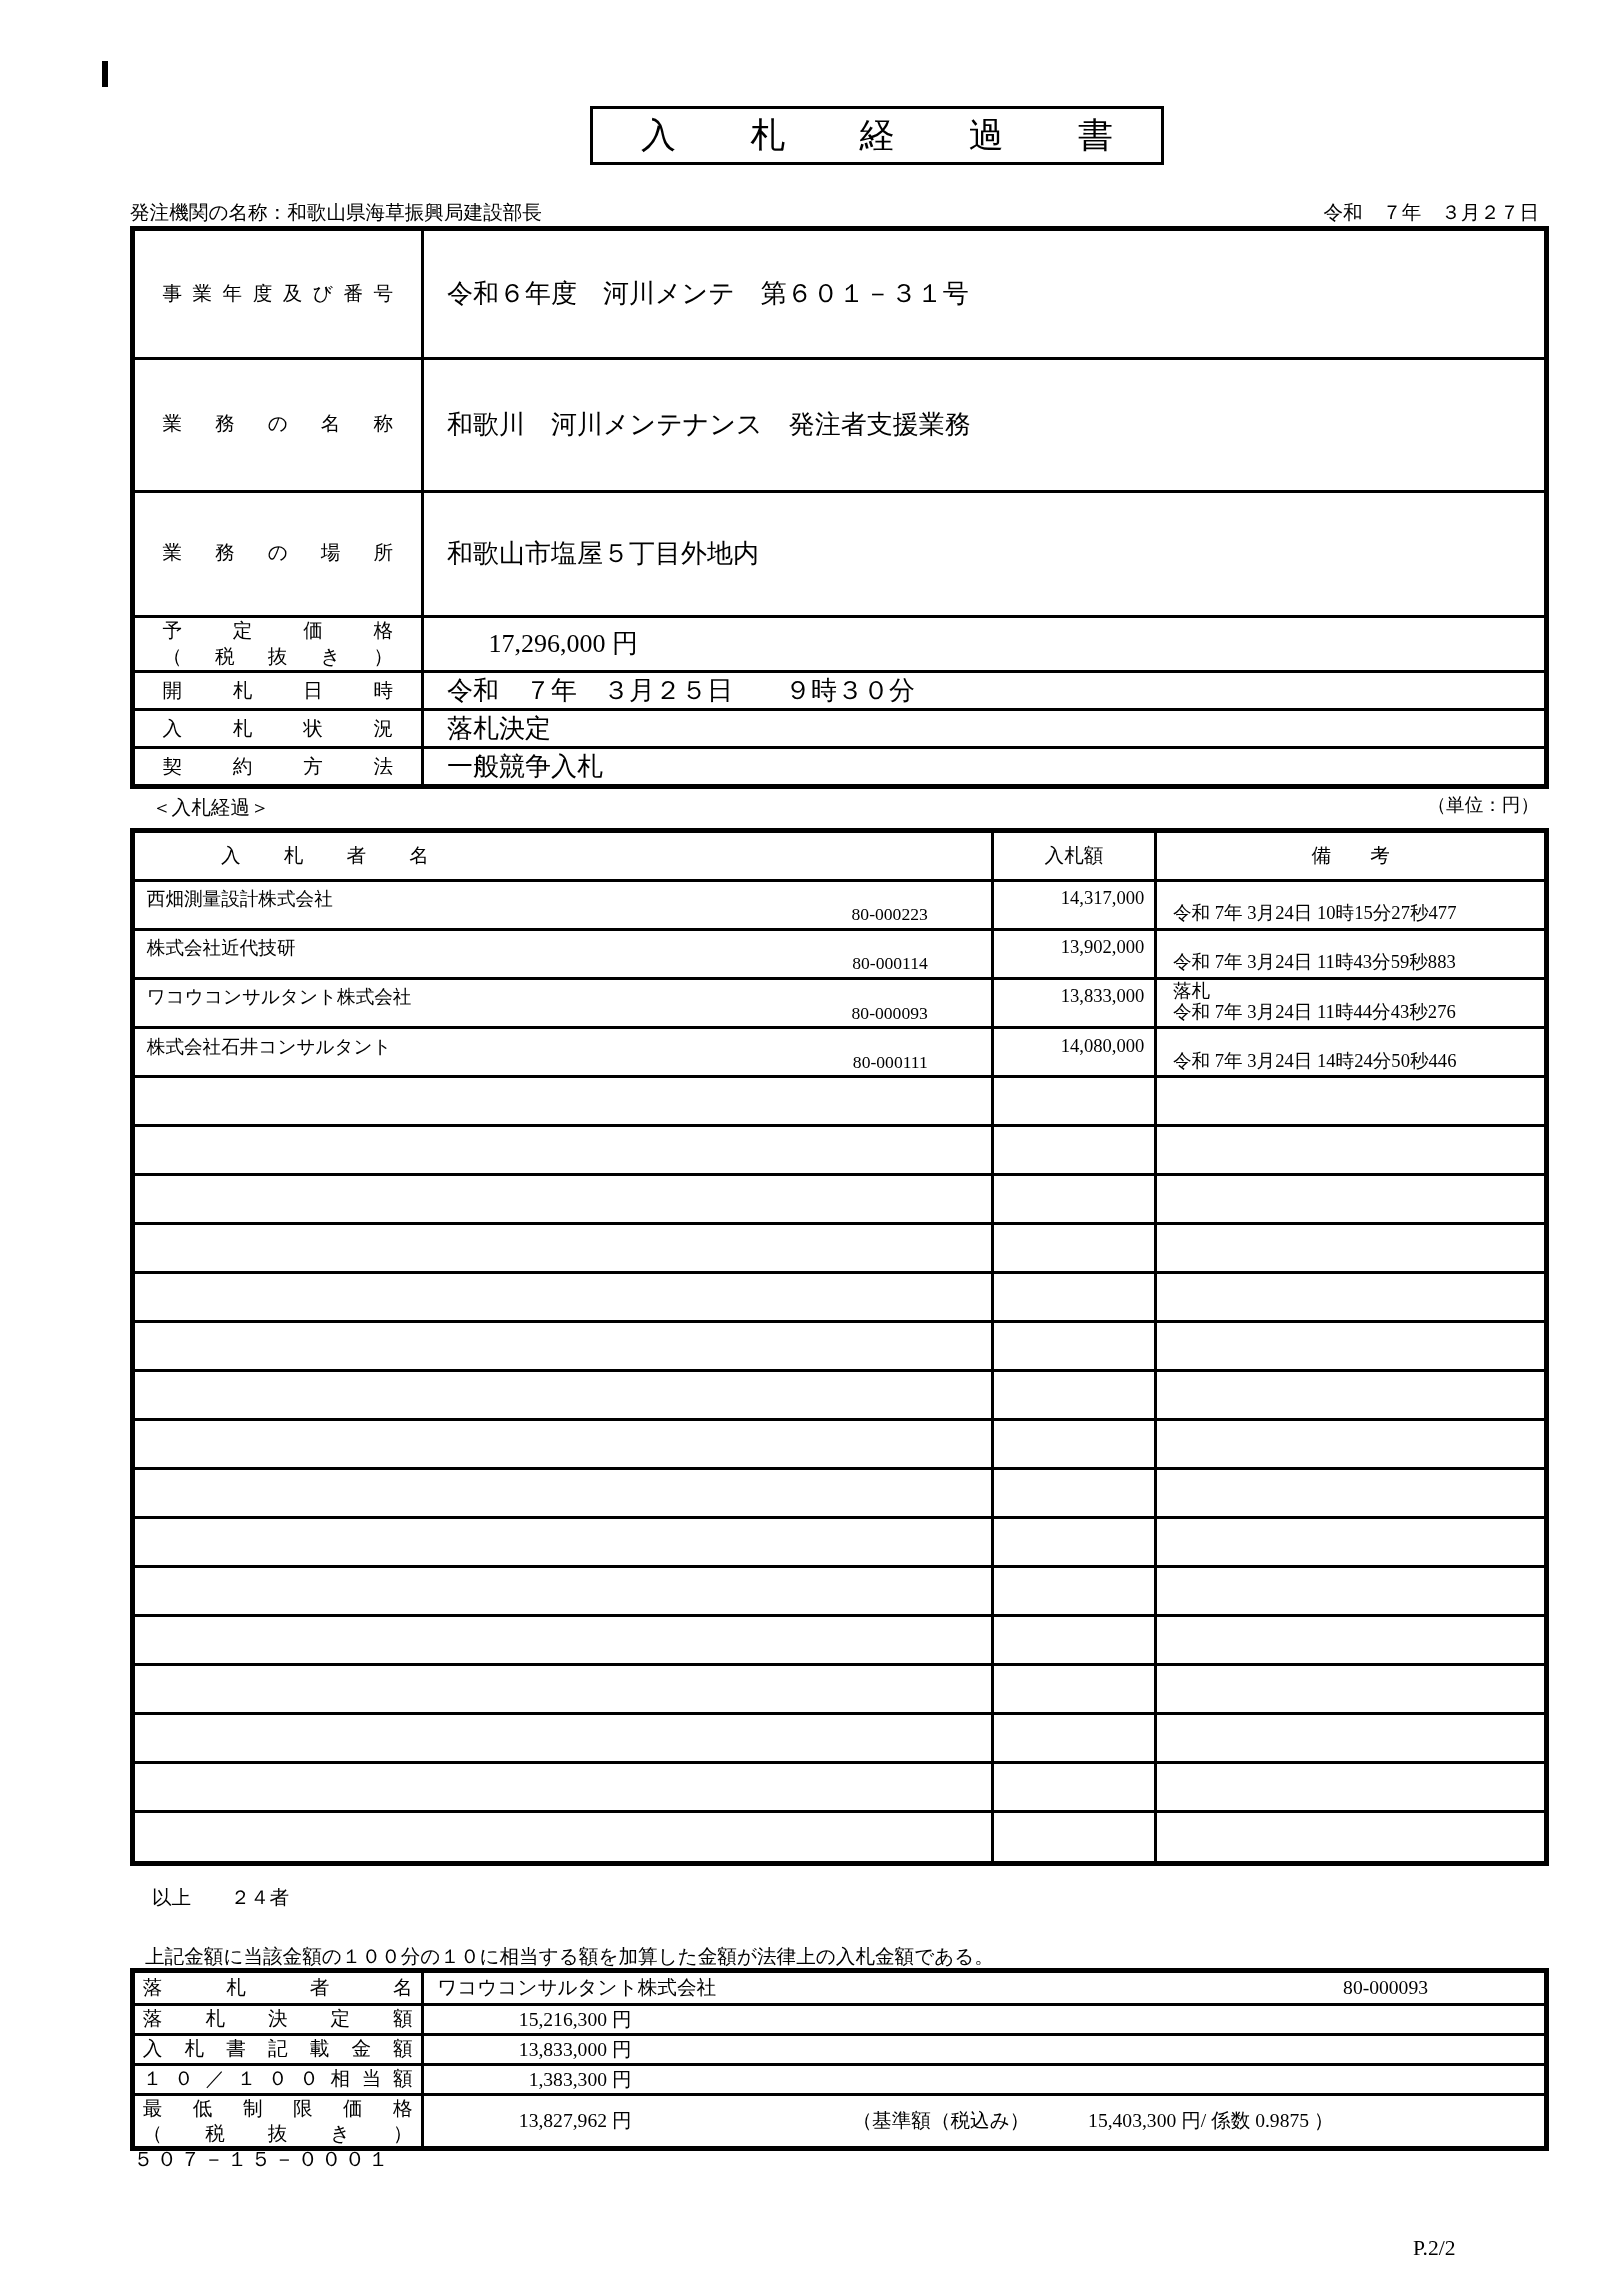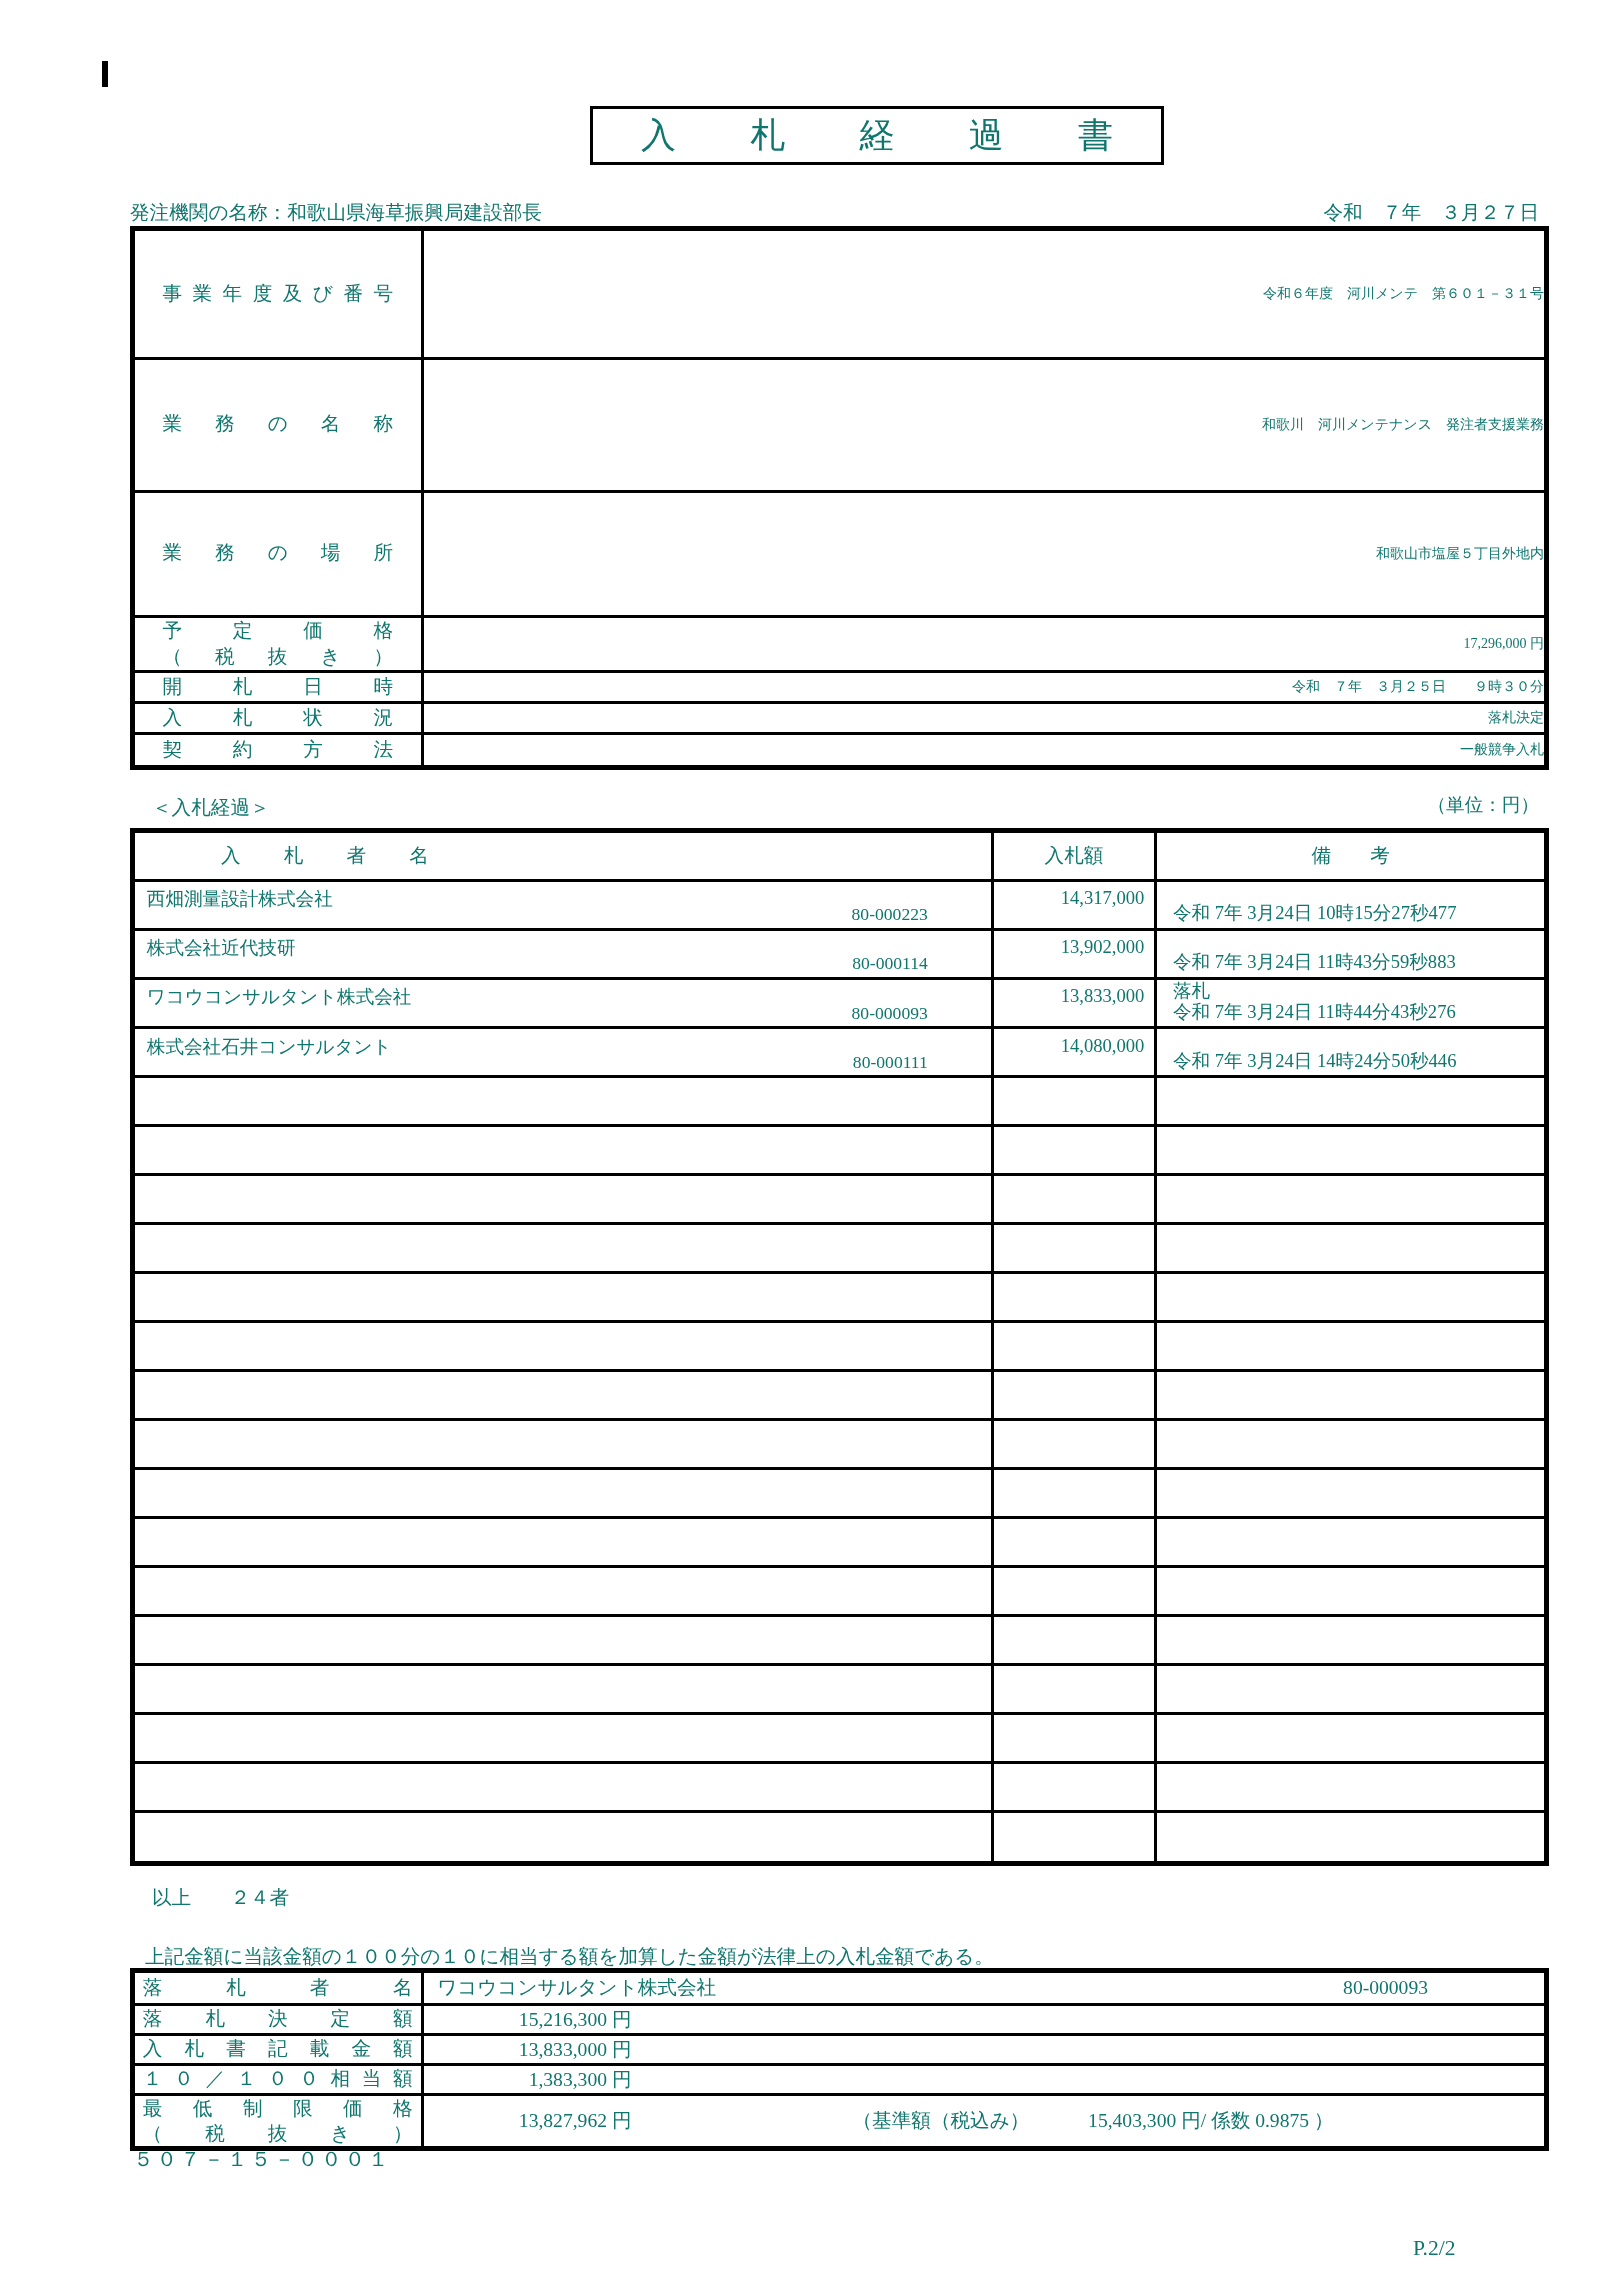--- a/index.html
+++ b/index.html
@@ -1,37 +1,37 @@
 <!DOCTYPE html>
 <html><head>
 <meta charset="utf-8">
 <style>
   html,body{margin:0;padding:0;background:#ffffff;}
-  .page{position:relative;width:1621px;height:2292px;background:#fff;color:#0f766e;
+  .page{position:relative;width:1621px;height:2292px;background:#fff;color:#000000;
         font-family:"Liberation Serif","DejaVu Serif",serif;overflow:hidden;}
   
   .title-box{position:absolute;left:590px;top:106px;width:574px;height:59px;
              border:3.9px solid #000;box-sizing:border-box;display:flex;align-items:center;justify-content:center;}
   .title-box span{font-size:35px;letter-spacing:19.6px;padding-left:19.6px;white-space:nowrap;}
   .agency{position:absolute;left:130px;top:199px;font-size:19.6px;white-space:nowrap;}
   .date{position:absolute;right:82px;top:199px;font-size:19.6px;white-space:nowrap;}
   .artifact{position:absolute;left:102px;top:61px;width:5.9px;height:25.5px;background:#000;}
 
   
   .tbl-wrap{position:absolute;left:130px;width:1419px;border:5.9px solid #000;box-sizing:border-box;background:#fff;}
   .tbl-wrap table{width:100%;border-collapse:collapse;table-layout:fixed;}
   .tbl-wrap td,.tbl-wrap th{box-sizing:border-box;font-weight:400;padding:0;overflow:hidden;}
 
   
   .summary{top:226px;}
   .summary td{border:0;}
   .summary tr:not(:last-child) td{border-bottom:3.9px solid #000;}
   .summary td.lab{border-right:3.9px solid #000;vertical-align:middle;}
   .jlabel{display:block;text-align:justify;text-align-last:justify;padding:0 27.4px;font-size:19.6px;line-height:1.35;}
-  .summary td.val{vertical-align:middle;padding-left:23.5px;font-size:14px;text-align:right;}
+  .summary td.val{vertical-align:middle;padding-left:23.5px;font-size:26px;}
   .summary td.val.indent{padding-left:65px;margin-left:34px;}
   .r1 td{height:127px;} .r2 td{height:133px;} .r3 td{height:125px;}
   .r4 td{height:55px;} .rs td{height:31px;}
 
   
   .section-heading{position:absolute;left:152px;top:794px;font-size:19.6px;}
   .unit-note{position:absolute;right:82px;top:792px;font-size:18.6px;}
 
   
   .bidders{top:828px;}

